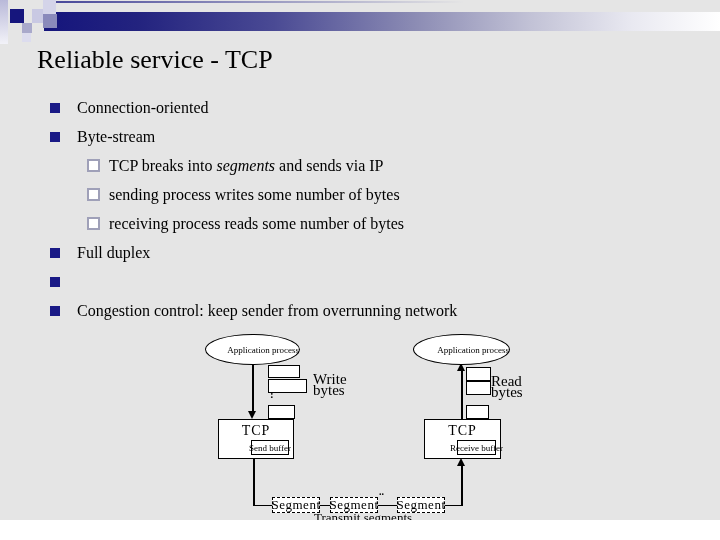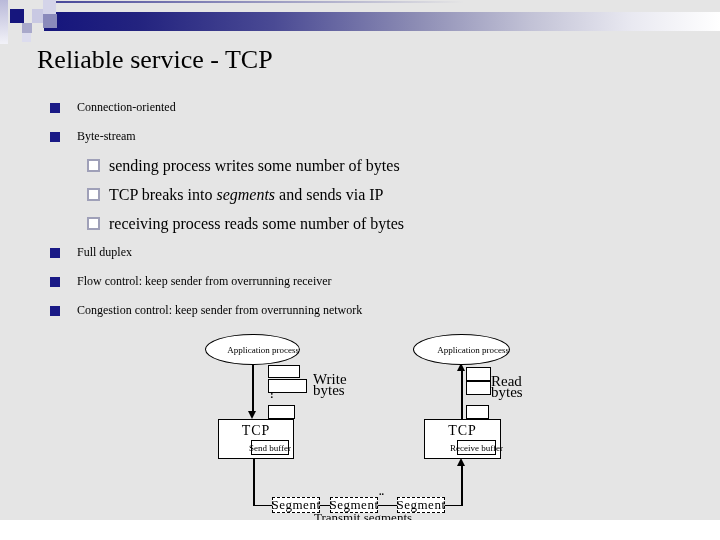--- a/index.html
+++ b/index.html
@@ -19,21 +19,21 @@
   .deco-sq-slate{left:43px;top:14px;width:14px;height:14px;background:#8a8abb;z-index:2;}
   .deco-sq-gray{left:22px;top:23px;width:10px;height:10px;background:#a9a9cb;}
   .deco-sq-pale{left:22px;top:33px;width:9px;height:9px;background:#dcdcee;}
 
   
   .title{position:absolute;left:37px;top:45px;font-size:26px;font-weight:400;color:#000;white-space:nowrap;}
 
   
   .bullets{position:absolute;left:50px;top:93px;width:640px;}
   .row{display:flex;align-items:center;height:29px;white-space:nowrap;}
-  .row.l1{font-size:12px;}
+  .row.l1{font-size:16px;}
   .row.l2{font-size:16px;padding-left:37px;}
   .sq{flex:0 0 auto;width:10px;height:10px;background:#1a1a86;margin-right:17px;}
   .hsq{flex:0 0 auto;width:9px;height:9px;border:2px solid #9fa0b8;background:#fff;margin-right:9px;}
   .row em{font-style:italic;}
 
   
   .diagram{position:absolute;left:195px;top:330px;width:330px;height:205px;}
   .abs{position:absolute;}
   .ellipse{border:1.5px solid #000;border-radius:50%;background:#fff;
            display:flex;align-items:center;justify-content:flex-end;font-size:9px;white-space:nowrap;}
@@ -97,37 +97,36 @@
     <div class="row l1">
       <span class="sq"></span>
       <span>Connection-oriented</span>
     </div>
     <div class="row l1">
       <span class="sq"></span>
       <span>Byte-stream</span>
     </div>
     <div class="row l2">
       <span class="hsq"></span>
-      <span>sending process writes some number of bytes</span>
+      <span><span>TCP breaks into </span><em>segments</em><span> and sends via IP</span></span>
     </div>
     <div class="row l2">
       <span class="hsq"></span>
-      <span><span>TCP breaks into </span><em>segments</em><span> and sends via IP</span></span>
+      <span>sending process writes some number of bytes</span>
     </div>
     <div class="row l2">
       <span class="hsq"></span>
       <span>receiving process reads some number of bytes</span>
     </div>
     <div class="row l1">
       <span class="sq"></span>
       <span>Full duplex</span>
     </div>
     <div class="row l1">
       <span class="sq"></span>
-      <span>Flow control: keep sender from overrunning receiver</span>
     </div>
     <div class="row l1">
       <span class="sq"></span>
       <span>Congestion control: keep sender from overrunning network</span>
     </div>
   </div>
 
   <div class="diagram">
 
     <div class="abs line arrow-write-line"></div>

